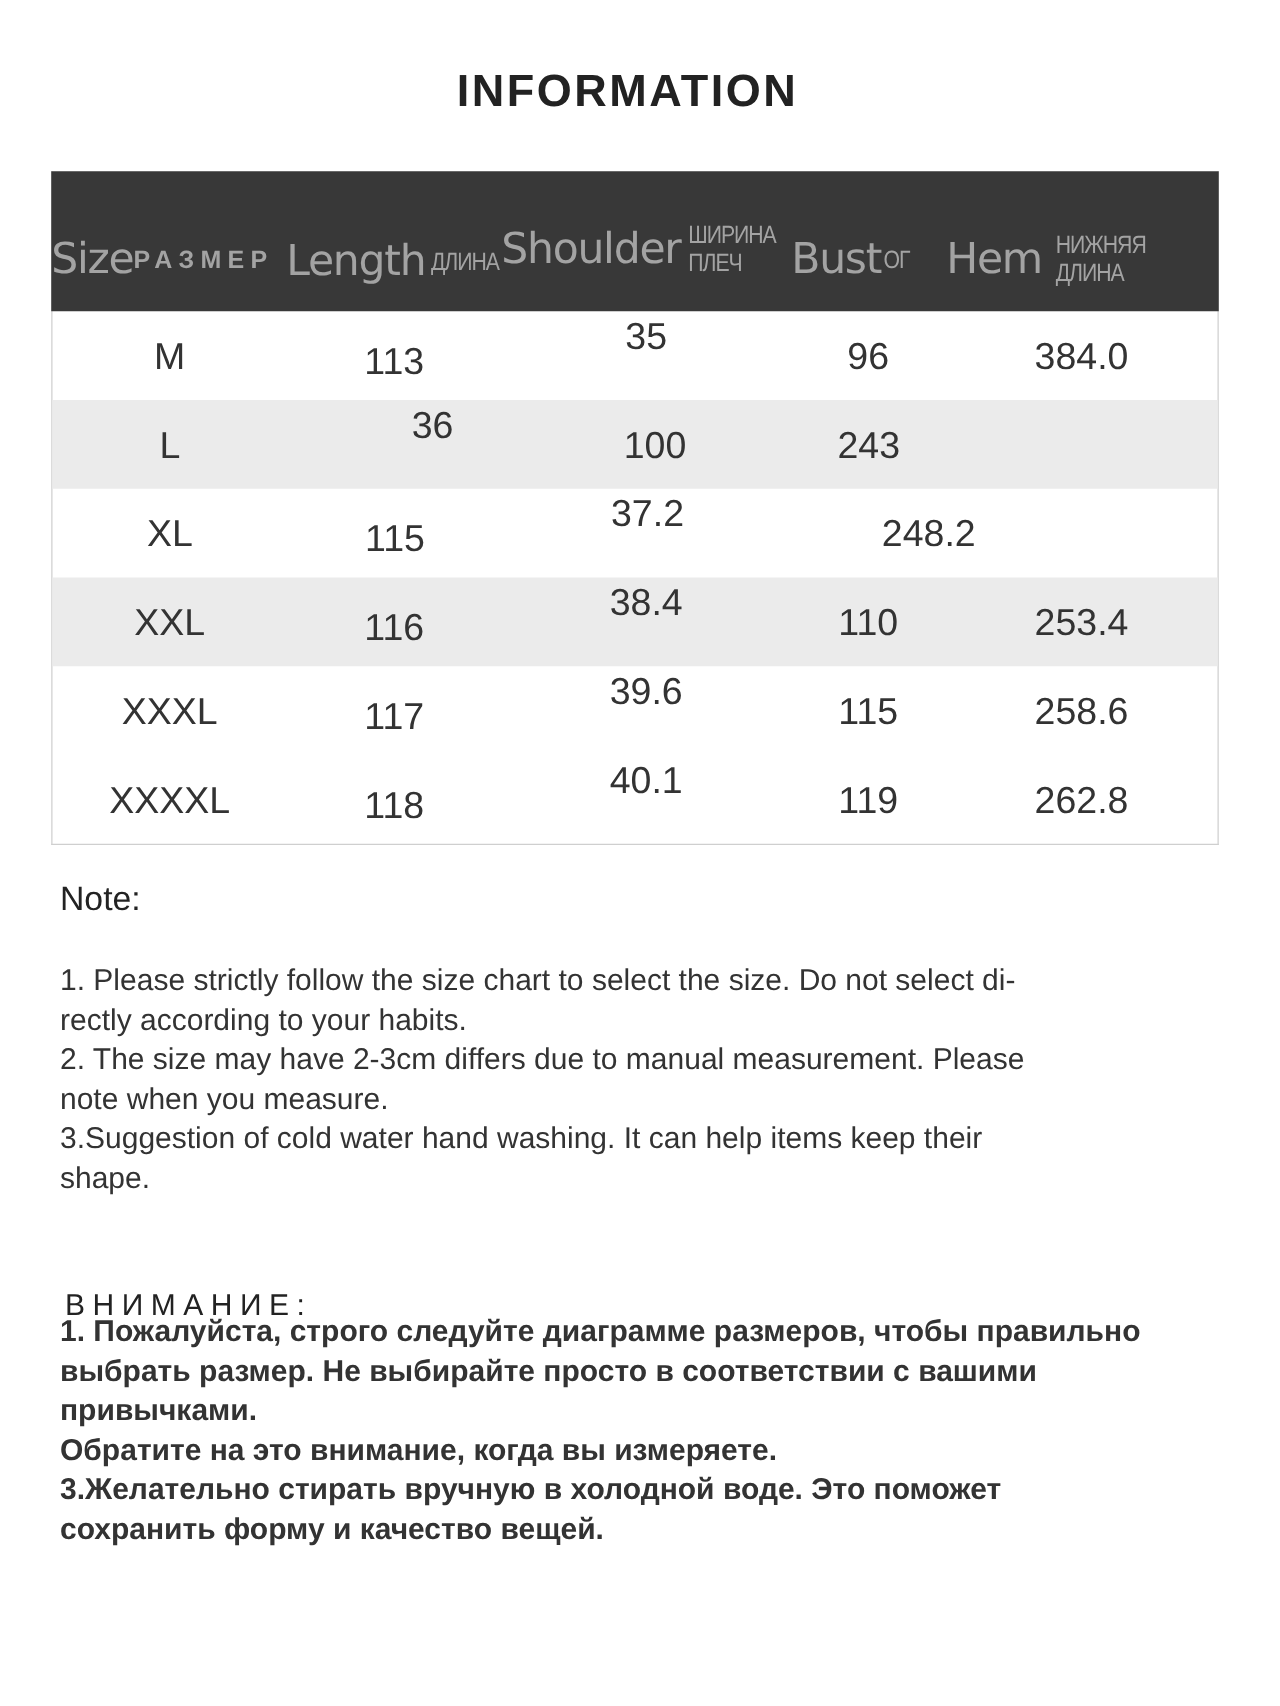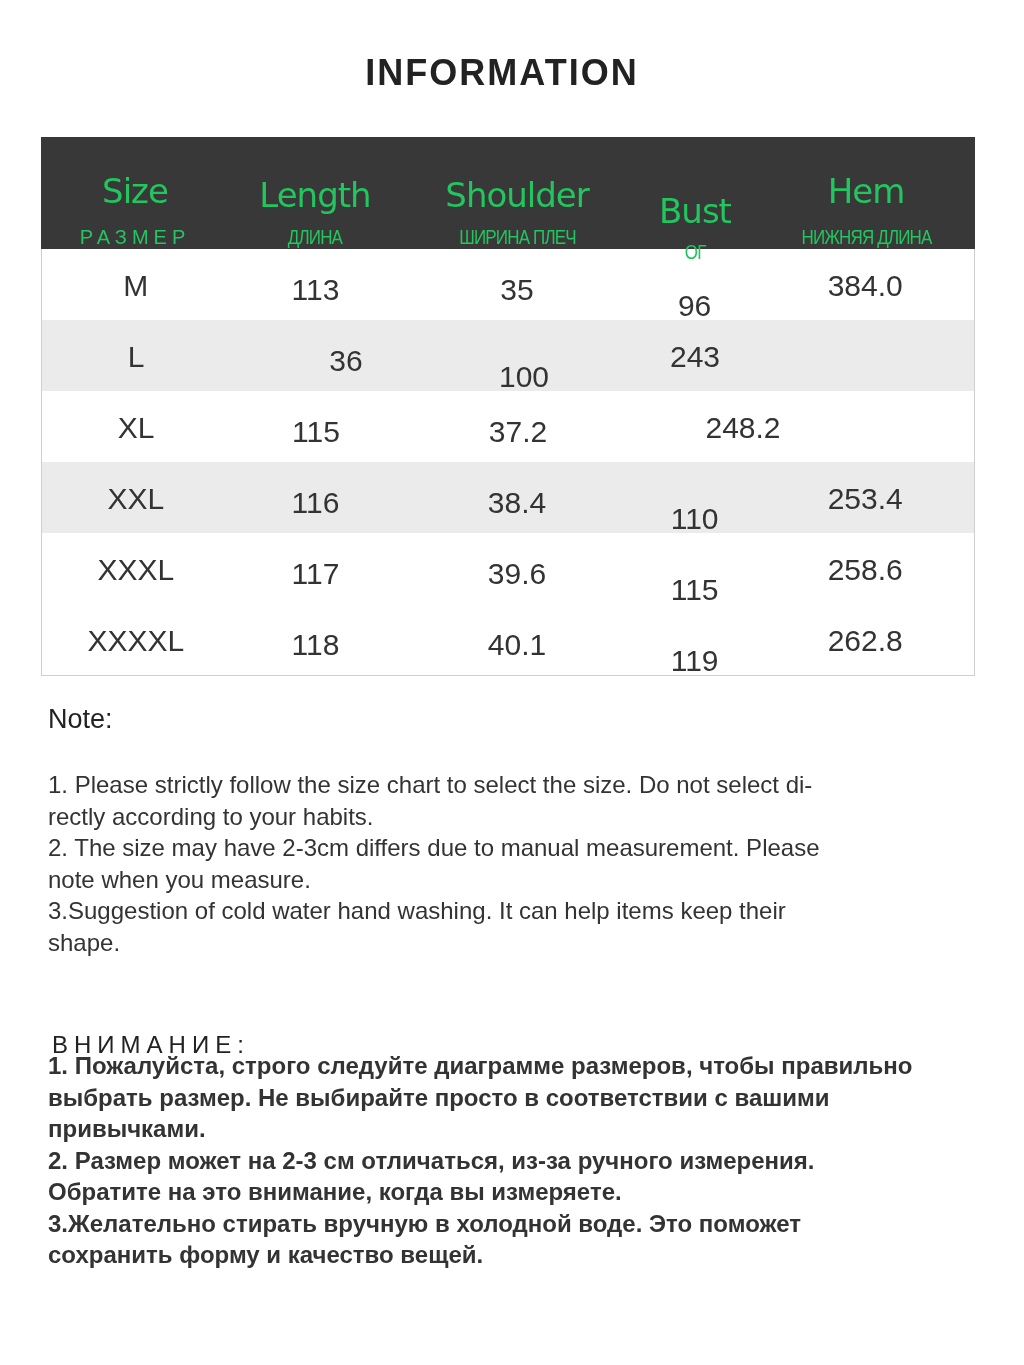--- a/index.html
+++ b/index.html
@@ -1,30 +1,30 @@
 <!DOCTYPE html>
 <html><head>
 <meta charset="utf-8">
 <style>
   html, body { margin: 0; padding: 0; background: #ffffff; }
   body { width: 1024px; height: 1365px; position: relative; overflow: hidden; font-family: "Liberation Sans", sans-serif; color: #222; }
   .title { position: absolute; top: 52px; left: 0; width: 1004px; text-align: center; font-family: Liberation Sans, sans-serif; font-weight: bold; font-size: 36px; letter-spacing: 2px; color: #222; }
   .table { position: absolute; left: 41px; top: 137px; width: 934px; border: 1px solid #cfcfcf; border-top: none; box-sizing: border-box; }
   .thead { background: #383838; height: 112px; display: flex; width: 934px; margin-left: -1px; }
-  .th { display: flex; flex-direction: column; align-items: center; color: #22c55e; }
+  .th { display: flex; flex-direction: row; align-items: center; color: #a3a3a3; }
   .th .en { font-family: "DejaVu Sans", sans-serif; font-size: 34px; margin-top: 14px; height: 46px; letter-spacing: -1px; }
   .th .ru { font-size: 20px; margin-top: 10px; letter-spacing: -1px; transform: scaleX(0.85); }
-  .th.size .ru { letter-spacing: 5px; transform: none; font-size: 20px; }
+  .th.size .ru { letter-spacing: 5px; transform: none; font-size: 20px; font-weight: bold; }
   .row { display: flex; height: 71px; }
   .row.alt { background: #ebebeb; }
   .cell { font-size: 30px; color: #333; text-align: center; }
   .c0 { width: 188px; padding-top: 20px; }
   .c1 { width: 172px; padding-top: 24px; }
-  .c2 { width: 232px; padding-top: 24px; }
-  .c3 { width: 124px; padding-top: 40px; }
+  .c2 { width: 232px; padding-top: 4px; }
+  .c3 { width: 124px; padding-top: 20px; }
   .c4 { width: 218px; padding-top: 20px; }
   .note { position: absolute; left: 48px; top: 704px; font-size: 27px; color: #222; }
   .para { position: absolute; left: 48px; width: 920px; font-size: 24px; line-height: 31.5px; color: #333; }
   .en-notes { top: 769px; }
   .ru-head { position: absolute; left: 52px; top: 1031px; font-size: 24px; letter-spacing: 6px; color: #222; }
   .ru-notes { top: 1050px; font-weight: bold; }
   .para div { white-space: nowrap; }
 </style>
 </head>
 <body>
@@ -105,17 +105,16 @@
   <div>note when you measure.</div>
   <div>3.Suggestion of cold water hand washing. It can help items keep their</div>
   <div>shape.</div>
 </div>
 
 <div class="ru-head">ВНИМАНИЕ:</div>
 <div class="para ru-notes">
   <div>1. Пожалуйста, строго следуйте диаграмме размеров, чтобы правильно</div>
   <div>выбрать размер. Не выбирайте просто в соответствии с вашими</div>
   <div>привычками.</div>
-  <div>2. Размер может на 2-3 см отличаться, из-за ручного измерения.</div>
   <div>Обратите на это внимание, когда вы измеряете.</div>
   <div>3.Желательно стирать вручную в холодной воде. Это поможет</div>
   <div>сохранить форму и качество вещей.</div>
 </div>
 
 </body></html>

